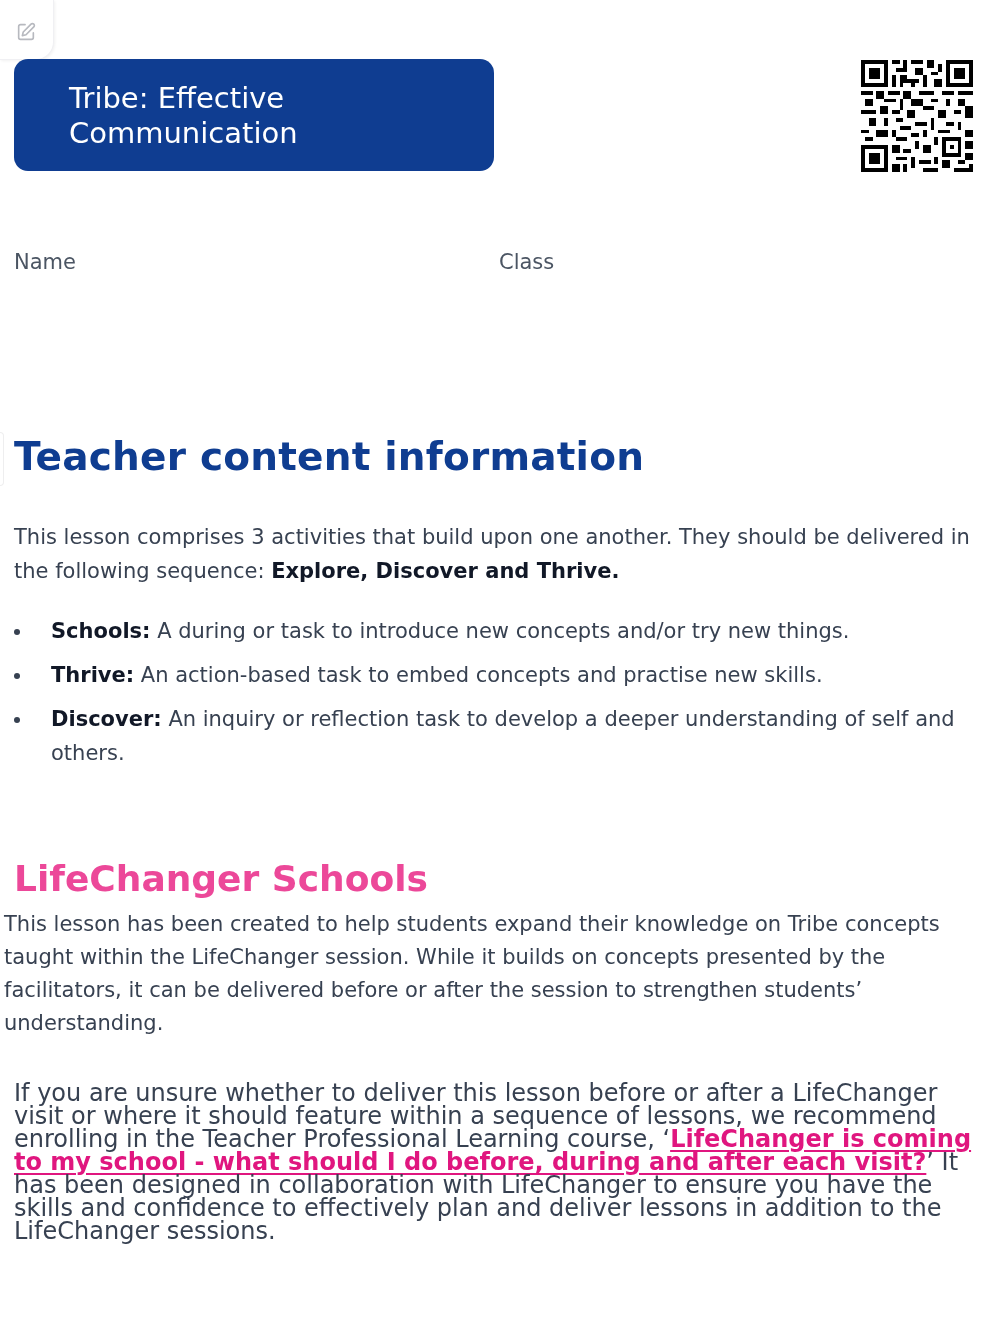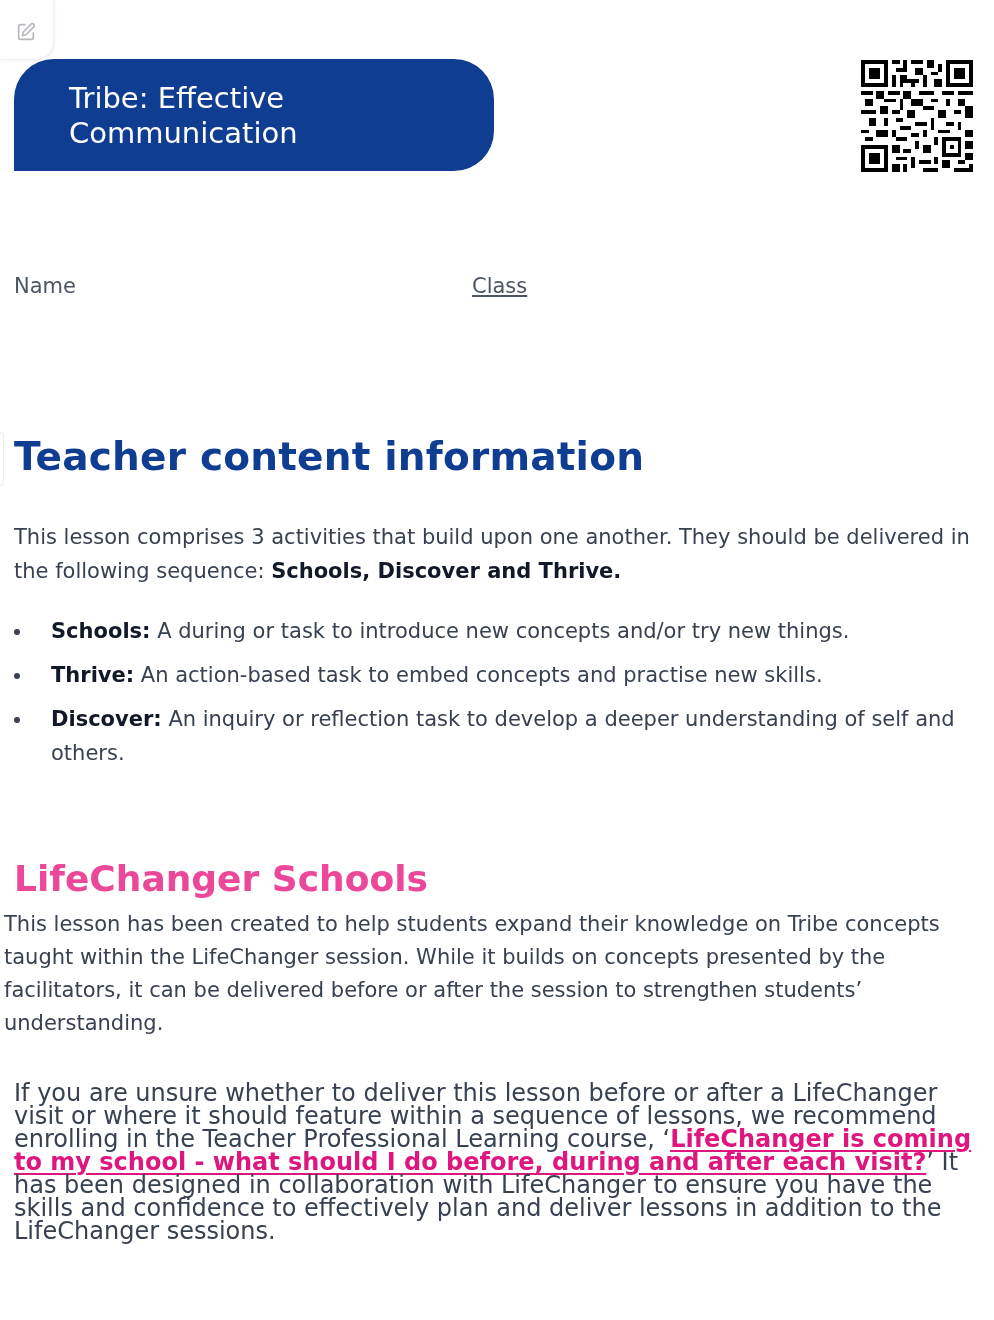--- a/index.html
+++ b/index.html
@@ -36,44 +36,44 @@
       left: 14px;
       top: 59px;
       width: 480px;
       height: 112px;
       background: #0f3d91;
       border-top-left-radius: 40px;
       border-top-right-radius: 40px;
       border-bottom-right-radius: 40px;
       border-bottom-left-radius: 0;
       padding: 22px 0 0 55px;
+      border-radius: 14px;
     }
     .banner-title {
       color: #ffffff;
       font-size: 29px;
       line-height: 35px;
       font-weight: normal;
       width: 300px;
     }
     .qr {
       position: absolute;
       left: 860px;
       top: 60px;
       width: 114px;
       height: 112px;
     }
     .field-label {
       position: absolute;
       top: 250px;
       font-size: 21px;
       color: #4b5563;
-      margin-top: 24px;
     }
     .field-name { left: 14px; }
-    .field-class { left: 472px; text-decoration: underline; }
+    .field-class { left: 499px; }
 
     .side-edge {
       position: absolute;
       left: 0;
       top: 432px;
       width: 4px;
       height: 54px;
       border: 1px solid #eeeeef;
       border-left: none;
       border-radius: 0 4px 4px 0;
@@ -260,21 +260,21 @@
 </svg>
 
 <div class="field-label field-name">Name</div>
 <div class="field-label field-class">Class</div>
 
 <div class="side-edge"></div>
 
 <h1 class="section-title">Teacher content information</h1>
 
 <p class="intro">
-  <span>This lesson comprises 3 activities that build upon one another. They should be delivered in the following sequence: </span><b>Schools, Discover and Thrive.</b>
+  <span>This lesson comprises 3 activities that build upon one another. They should be delivered in the following sequence: </span><b>Explore, Discover and Thrive.</b>
 </p>
 
 <ul class="bullets">
   <li>
     <span class="dot"></span>
     <b>Schools:</b><span> A during or task to introduce new concepts and/or try new things.</span>
   </li>
   <li>
     <span class="dot"></span>
     <b>Thrive:</b><span> An action-based task to embed concepts and practise new skills.</span>

